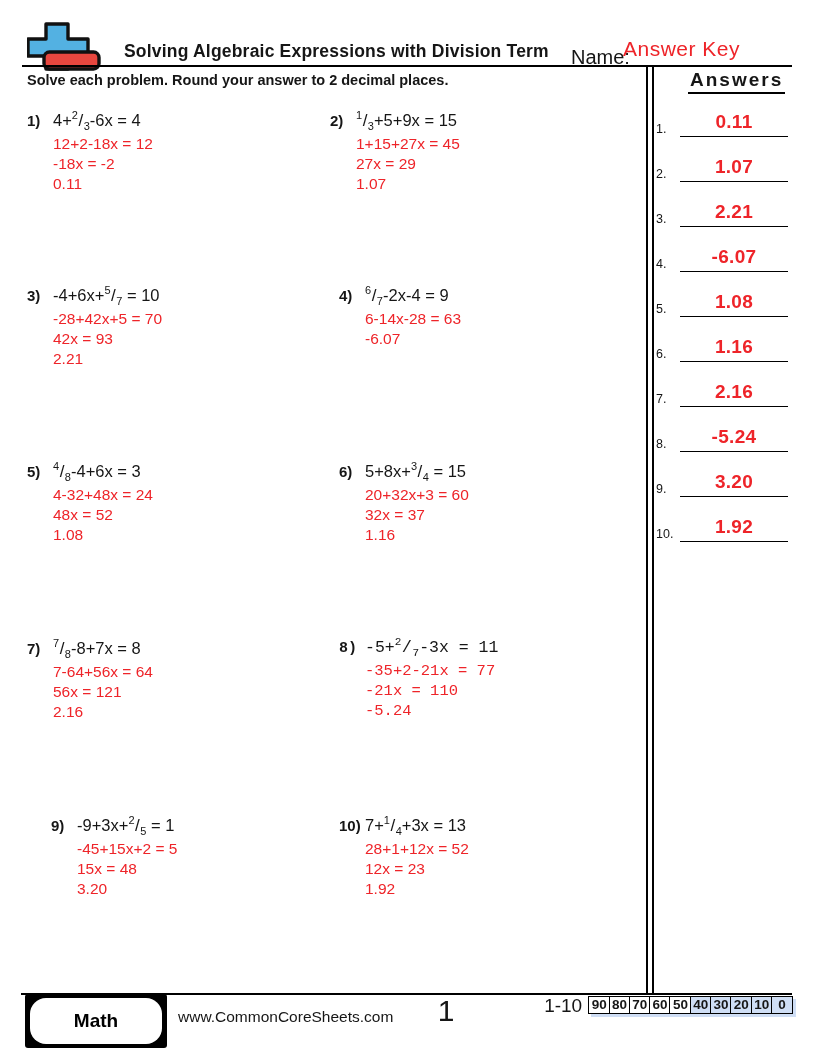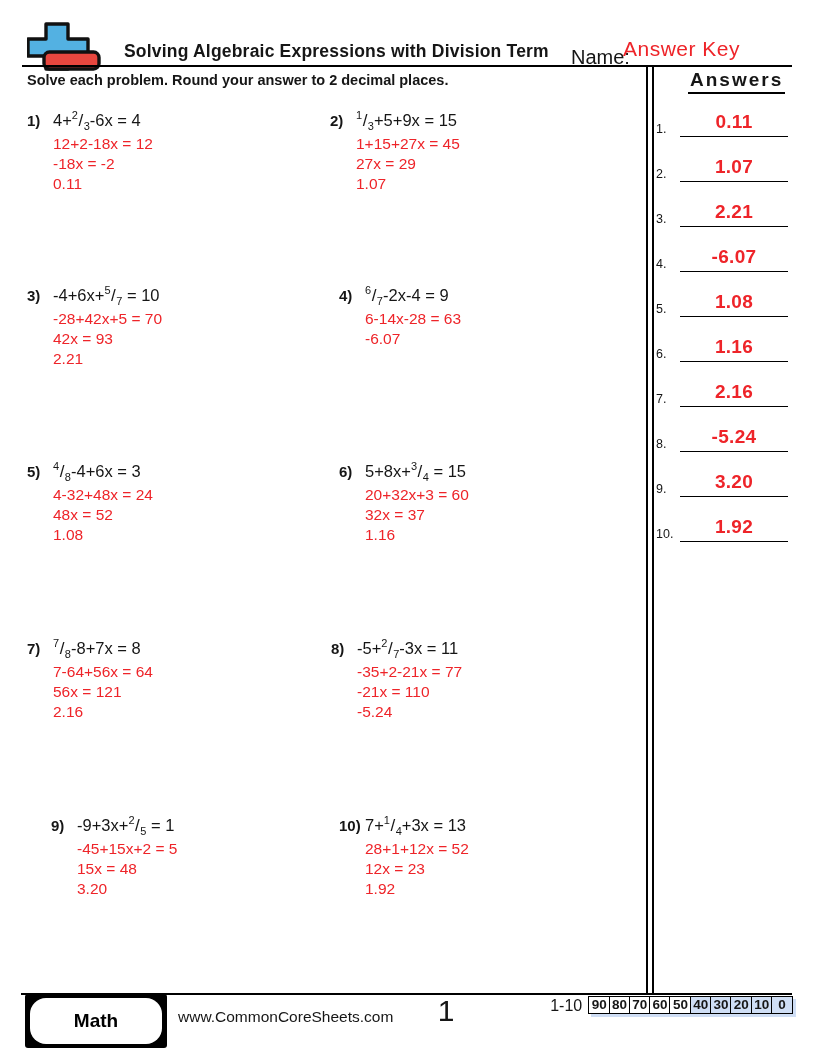--- a/index.html
+++ b/index.html
@@ -36,21 +36,21 @@
   .ans-value{position:absolute;left:26px;right:2px;bottom:4px;text-align:center;
     font-size:19px;font-weight:bold;color:var(--red,#ee2429);letter-spacing:.3px;}
 
   
   #math-box{position:absolute;left:25px;top:994px;width:142px;height:54px;background:#000;border-radius:3px;}
   #math-oval{position:absolute;left:5px;top:4px;right:5px;bottom:4px;background:#fff;border-radius:16px;
     display:flex;align-items:center;justify-content:center;font-size:19px;font-weight:bold;color:#000;}
   #website{position:absolute;left:178px;top:1008px;font-size:15.5px;}
   #page-number{position:absolute;left:421px;top:994px;width:50px;text-align:center;font-size:30px;font-weight:400;}
   #grade-bar{position:absolute;right:23px;top:996px;display:flex;align-items:flex-start;}
-  #range-label{font-size:16px;line-height:20px;margin-right:6px;}
+  #range-label{font-size:19px;line-height:20px;margin-right:6px;}
   #grade-cells{display:flex;box-shadow:3px 3px 0 var(--hl,#cfdef5);font-weight:bold;}
   .grade-cell{width:20px;height:16px;border:1.7px solid #000;margin-left:-1.7px;background:#fff;
     font-size:13.5px;line-height:16px;text-align:center;box-sizing:content-box;}
   .grade-cell:first-child{margin-left:0;}
   .grade-cell.shaded{background:var(--hl,#cfdef5);}
   #logo{position:absolute;left:27px;top:19px;}
 </style>
 </head>
 <body>
 
@@ -170,21 +170,21 @@
     <div class="work">1.16</div>
   </div>
       <div class="problem" style="left: 27px; top: 632px;">
     <div class="p-head">
       <span class="p-num">7)</span><span></span><span class="f-num">7</span><span class="f-slash">/</span><span class="f-den">8</span><span>-8+7x = 8</span>
     </div>
     <div class="work">7-64+56x = 64</div>
     <div class="work">56x = 121</div>
     <div class="work">2.16</div>
   </div>
-      <div class="problem" style="left: 331px; top: 632px;">
+      <div class="problem" style="left: 339px; top: 632px; font-family: Liberation Mono, monospace;">
     <div class="p-head">
       <span class="p-num">8)</span><span>-5+</span><span class="f-num">2</span><span class="f-slash">/</span><span class="f-den">7</span><span>-3x = 11</span>
     </div>
     <div class="work">-35+2-21x = 77</div>
     <div class="work">-21x = 110</div>
     <div class="work">-5.24</div>
   </div>
       <div class="problem" style="left: 27px; top: 809px; margin-left: 24px;">
     <div class="p-head">
       <span class="p-num">9)</span><span>-9+3x+</span><span class="f-num">2</span><span class="f-slash">/</span><span class="f-den">5</span><span> = 1</span>

